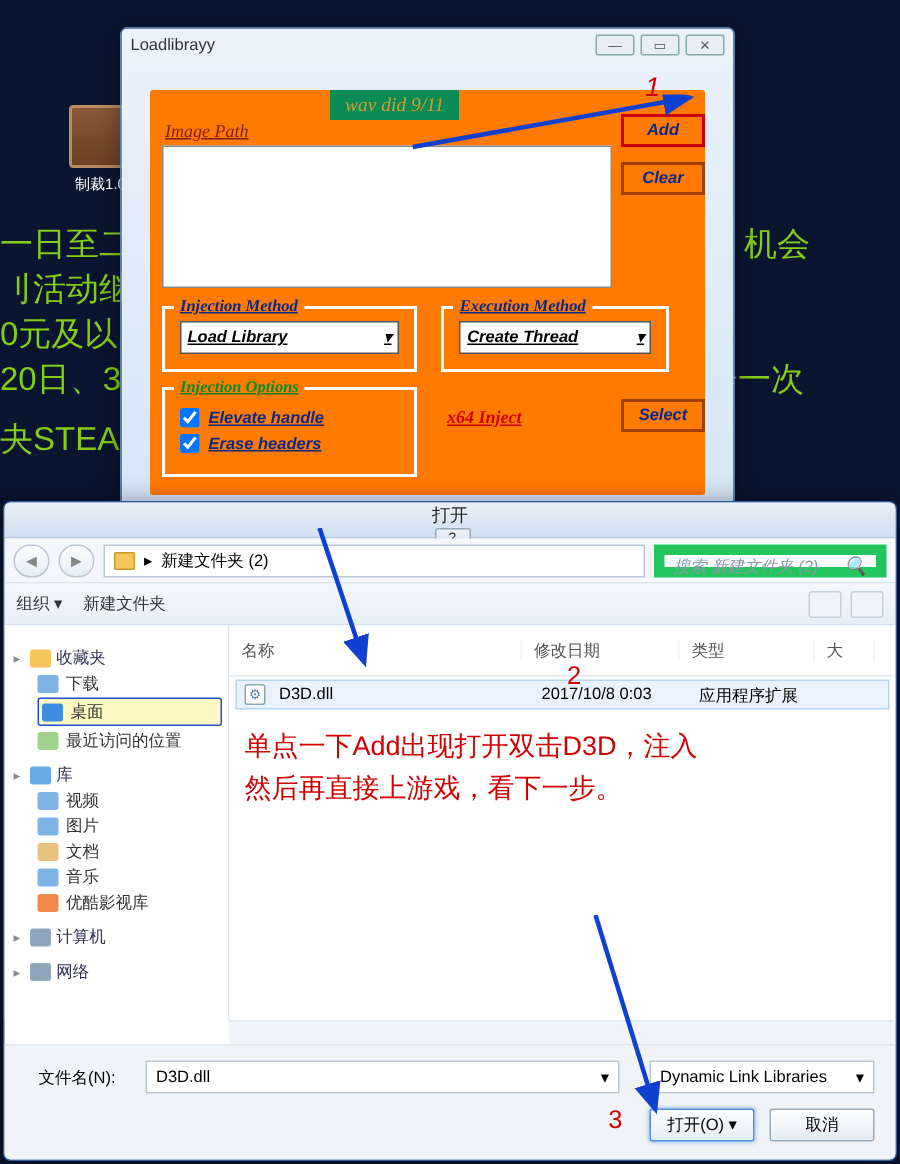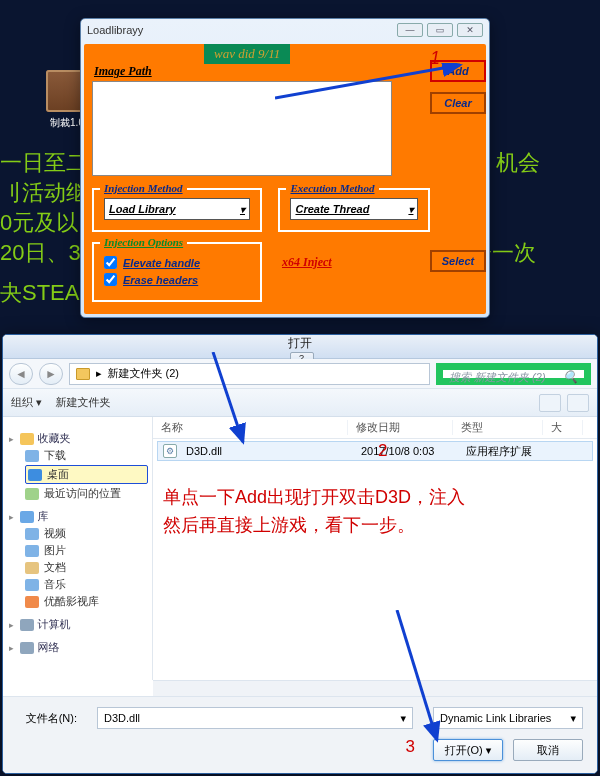--- a/index.html
+++ b/index.html
@@ -9,28 +9,28 @@
 
   .desktop-icon { position: absolute; left: 42px; top: 70px; width: 50px; text-align: center; }
   .desktop-icon .ico { width: 42px; height: 42px; background: linear-gradient(#8a5a3a, #6b3f22); border-radius: 3px; margin: 0 auto; box-shadow: inset 0 0 0 2px #b88d62; }
   .desktop-icon .lbl { color: #fff; font-size: 10px; margin-top: 4px; }
 
   
   .win1 { position: absolute; left: 80px; top: 18px; width: 410px; background: linear-gradient(#eaf2fb, #d6e6f7); border: 1px solid #5a7fa8; border-radius: 5px; box-shadow: 0 3px 15px rgba(0,0,0,.4); }
   .win1 .titlebar { height: 22px; display: flex; align-items: center; padding: 0 6px; font-size: 11px; color: #333; }
   .win1 .titlebar .spacer { flex: 1; }
   .win1 .tbtn { width: 26px; height: 14px; border: 1px solid #8aa; border-radius: 2px; margin-left: 4px; font-size: 9px; text-align: center; line-height: 12px; color: #556; background: #e8eef5; }
-  .win1 .body { background: #ff7a00; margin: 3px; padding: 6px 8px 12px 8px; border-radius: 2px; position: relative; }
+  .win1 .body { background: #ff7a00; margin: 19px; padding: 6px 8px 12px 8px; border-radius: 2px; position: relative; }
 
   .banner { position: absolute; left: 120px; top: 0px; background: #0a8a55; color: #cfa030; font-family: Georgia, serif; font-style: italic; font-size: 13px; padding: 2px 10px; }
   .add-btn, .clear-btn, .select-btn { position: absolute; right: 0px; width: 56px; height: 22px; background: #ff7a00; border: 2px solid #a04000; color: #0a2a8a; font-style: italic; font-weight: bold; font-size: 11px; text-align: center; line-height: 18px; }
   .add-btn { top: 16px; border-color: #d00000; }
   .clear-btn { top: 48px; }
 
-  .imgpath-lbl { font-family: "Comic Sans MS", cursive; font-style: italic; font-weight: bold; text-decoration: underline; color: #000000; font-size: 12px; margin: 14px 0 2px 2px; }
+  .imgpath-lbl { font-family: "Comic Sans MS", cursive; font-style: italic; font-weight: normal; text-decoration: underline; color: #7f1d1d; font-size: 12px; margin: 14px 0 2px 2px; }
   .imgpath-box { background: #fff; border: 1px solid #888; width: 300px; height: 95px; }
 
   .fieldset { border: 2px solid #fff; margin-top: 12px; padding: 8px 10px 10px 10px; position: relative; display: inline-block; vertical-align: top; }
   .fieldset .legend { position: absolute; top: -8px; left: 6px; background: #ff7a00; padding: 0 4px; font-family: "Comic Sans MS", cursive; font-style: italic; font-weight: bold; text-decoration: underline; font-size: 11px; }
   .fs1 { width: 170px; } .fs1 .legend { color: #0a2a8a; }
   .fs2 { width: 152px; margin-left: 12px; } .fs2 .legend { color: #0a2a8a; }
   .fs3 { width: 170px; margin-top: 10px; } .fs3 .legend { color: #0a8a2a; }
   .combo { width: 100%; height: 22px; background: #fff; border: 1px solid #555; display: flex; align-items: center; font-family: "Comic Sans MS", cursive; font-style: italic; font-weight: bold; text-decoration: underline; font-size: 11px; padding: 0 4px; }
   .combo .arrow { margin-left: auto; font-size: 10px; }
   .chk { display: flex; align-items: center; margin: 4px 0; font-family: "Comic Sans MS", cursive; font-style: italic; font-weight: bold; text-decoration: underline; font-size: 11px; color: #0a2a8a; }
@@ -68,21 +68,21 @@
   .tree .item { color: #333; margin: 2px 0 2px 18px; display: flex; align-items: center; gap: 5px; }
   .tree .item.sel { background: #fef9c3; border: 1px solid #1d4ed8; padding: 1px 2px; border-radius: 2px; }
   .ti { width: 14px; height: 12px; border-radius: 2px; display: inline-block; }
   .ti.star { background: #f5c55a; } .ti.dl { background: #7fb3e6; } .ti.desk { background: #3d8de0; }
   .ti.rec { background: #9fd28a; } .ti.lib { background: #6aa8e6; } .ti.vid { background: #7fb3e6; }
   .ti.pic { background: #7fb3e6; } .ti.doc { background: #e6c47f; } .ti.mus { background: #7fb3e6; }
   .ti.yk { background: #f08a4a; } .ti.comp { background: #8fa6bd; } .ti.net { background: #8fa6bd; }
   .tri { color: #888; font-size: 9px; margin-right: 2px; }
 
   .list { flex: 1; background: #fff; position: relative; font-size: 11px; }
-  .list .hdr { height: 22px; border-bottom: 1px solid #e3e9f0; display: flex; align-items: center; color: #555; }
+  .list .hdr { height: 34px; border-bottom: 1px solid #e3e9f0; display: flex; align-items: center; color: #555; }
   .list .hdr div { padding: 0 8px; border-right: 1px solid #eef2f7; }
   .c1 { width: 195px; } .c2 { width: 105px; } .c3 { width: 90px; } .c4 { width: 40px; }
   .list .row { height: 20px; display: flex; align-items: center; background: #eaf3fd; border: 1px solid #b8d6f2; margin: 2px 4px; }
   .list .row .ico { width: 14px; height: 14px; background: #fff; border: 1px solid #8aa; border-radius: 2px; margin: 0 5px; display: inline-flex; align-items: center; justify-content: center; font-size: 9px; color: #5a7fa8; }
   .list .row div { padding: 0 4px; }
   .redtxt { position: absolute; left: 10px; top: 66px; color: #d00000; font-size: 18px; line-height: 28px; }
   .ann2 { position: absolute; left: 225px; top: 24px; color: #d00000; font-size: 17px; }
 
   .btmscroll { height: 16px; background: #f0f3f7; border-top: 1px solid #dde5ee; margin-left: 150px; }
 

